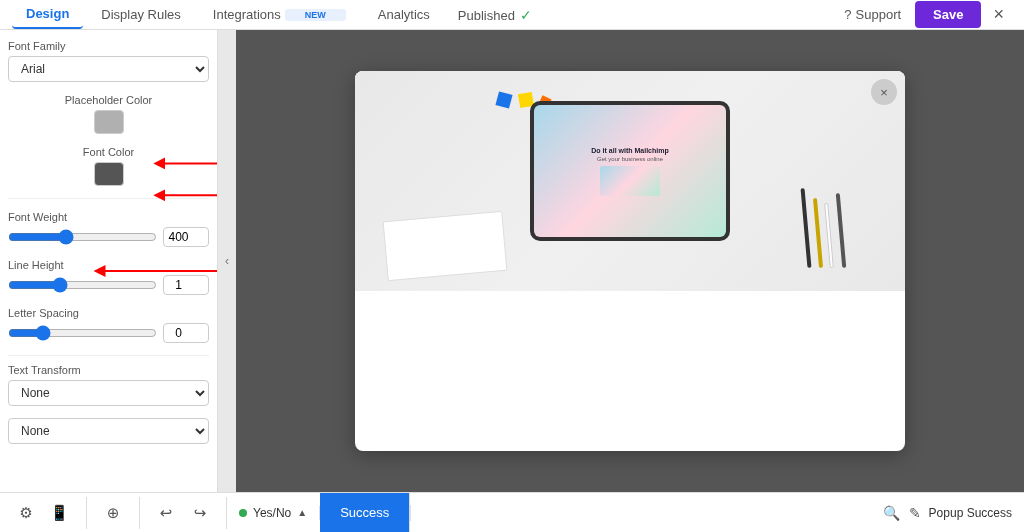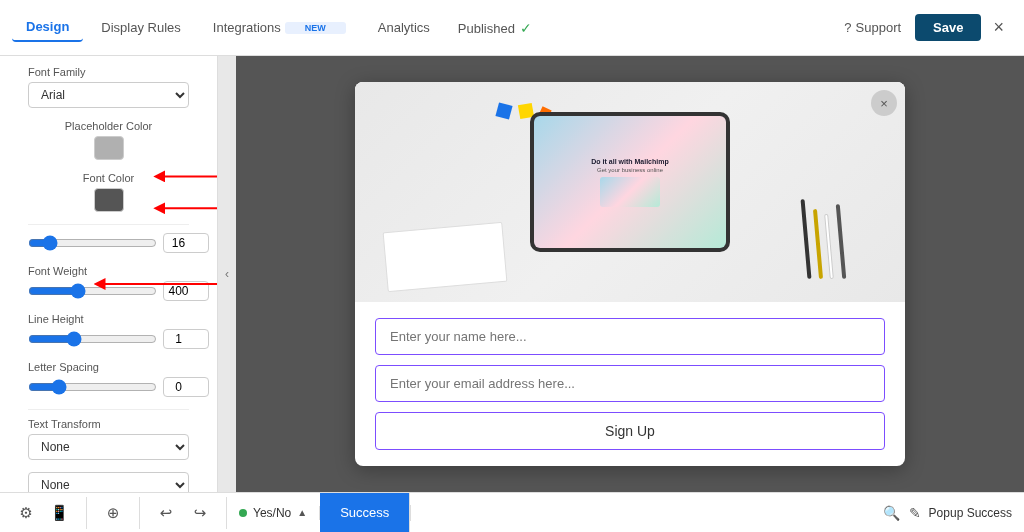--- a/index.html
+++ b/index.html
@@ -1,51 +1,51 @@
 <!DOCTYPE html>
 <html><head>
   <meta charset="utf-8">
   <style>
     * { box-sizing: border-box; margin: 0; padding: 0; }
     body { font-family: Arial, sans-serif; font-size: 13px; background: #f0f0f0; width: 1024px; height: 532px; overflow: hidden; display: flex; flex-direction: column; }
 
     
     .top-nav {
       display: flex; align-items: center; background: #fff; border-bottom: 1px solid #ddd;
-      height: 56px; padding: 0 12px; flex-shrink: 0; gap: 4px;
+      height: 30px; padding: 0 12px; flex-shrink: 0; gap: 4px;
     }
     .nav-tab {
       padding: 6px 14px; font-size: 13px; color: #555; cursor: pointer; border-radius: 4px;
       text-decoration: none;
     }
     .nav-tab.active { color: #1a73e8; font-weight: 600; border-bottom: 2px solid #1a73e8; }
     .nav-tab-new { display: flex; align-items: center; gap: 4px; }
     .badge-new {
       background: #e8f0fe; color: #1a73e8; font-size: 9px; padding: 1px 20px;
       border-radius: 3px; font-weight: 700;
     }
     .nav-spacer { flex: 1; }
     .nav-support { color: #555; font-size: 13px; cursor: pointer; padding: 6px 10px; display: flex; align-items: center; gap: 4px; }
     .btn-save {
-      background: #0c4a6e; color: #fff; border: none; border-radius: 4px;
+      background: #6d28d9; color: #fff; border: none; border-radius: 4px;
       padding: 6px 18px; font-size: 13px; cursor: pointer; font-weight: 600;
     }
     .btn-close { background: none; border: none; font-size: 18px; cursor: pointer; color: #555; padding: 4px 8px; }
     .published-tab { display: flex; align-items: flex-end; gap: 5px; color: #555; font-size: 13px; cursor: pointer; padding: 6px 10px; }
     .published-check { color: #34a853; font-size: 14px; }
 
     
     .main-area {
       display: flex; flex: 1; overflow: hidden;
     }
 
     
     .left-panel {
       width: 218px; background: #fff; border-right: 1px solid #ddd;
-      overflow-y: auto; flex-shrink: 0; padding: 10px 28px; position: relative;
+      overflow-y: auto; flex-shrink: 0; padding: 10px 8px; position: relative;
     }
     .panel-section { margin-bottom: 12px; }
     .panel-label { font-size: 11px; color: #555; margin-bottom: 4px; }
     .panel-select {
       width: 100%; border: 1px solid #ccc; border-radius: 4px;
       padding: 4px 8px; font-size: 12px; color: #333; background: #fff;
       appearance: auto;
     }
     .color-row { display: flex; align-items: center; justify-content: space-between; margin-bottom: 12px; flex-direction: column; }
     .color-swatch { width: 30px; height: 24px; border-radius: 4px; border: 1px solid #ccc; cursor: pointer; }
@@ -188,24 +188,20 @@
     </div>
 
     <div class="color-row">
       <span class="panel-label">Font Color</span>
       <div class="color-swatch" style="background:#555555;"></div>
     </div>
 
     <hr class="panel-divider">
 
     <div class="panel-section">
-      <div class="slider-row">
-        <input type="range" class="panel-slider" min="8" max="72" value="16" style="">
-        <input type="number" class="number-input" value="16" style="">
-      </div>
     </div>
 
     <div class="panel-section">
       <div class="panel-label">Font Weight</div>
       <div class="slider-row">
         <input type="range" class="panel-slider" min="100" max="900" value="400" style="">
         <input type="number" class="number-input" value="400" style="">
       </div>
     </div>
 
@@ -292,25 +288,20 @@
 
           <div class="deco-pens">
             <span class="pen"></span>
             <span class="pen pen2"></span>
             <span class="pen pen3"></span>
             <span class="pen" style="background:#555; height:75px;"></span>
           </div>
         </div>
       </div>
 
-      <div class="popup-form">
-        <input type="text" class="form-input" placeholder="Enter your name here..." style="">
-        <input type="email" class="form-input" placeholder="Enter your email address here..." style="">
-        <button class="form-submit">Sign Up</button>
-      </div>
     </div>
   </div>
 </div>
 
 <div class="bottom-bar">
   <div class="bottom-left">
     <div class="bottom-icon">
       <span>⚙</span>
     </div>
     <div class="bottom-icon">

